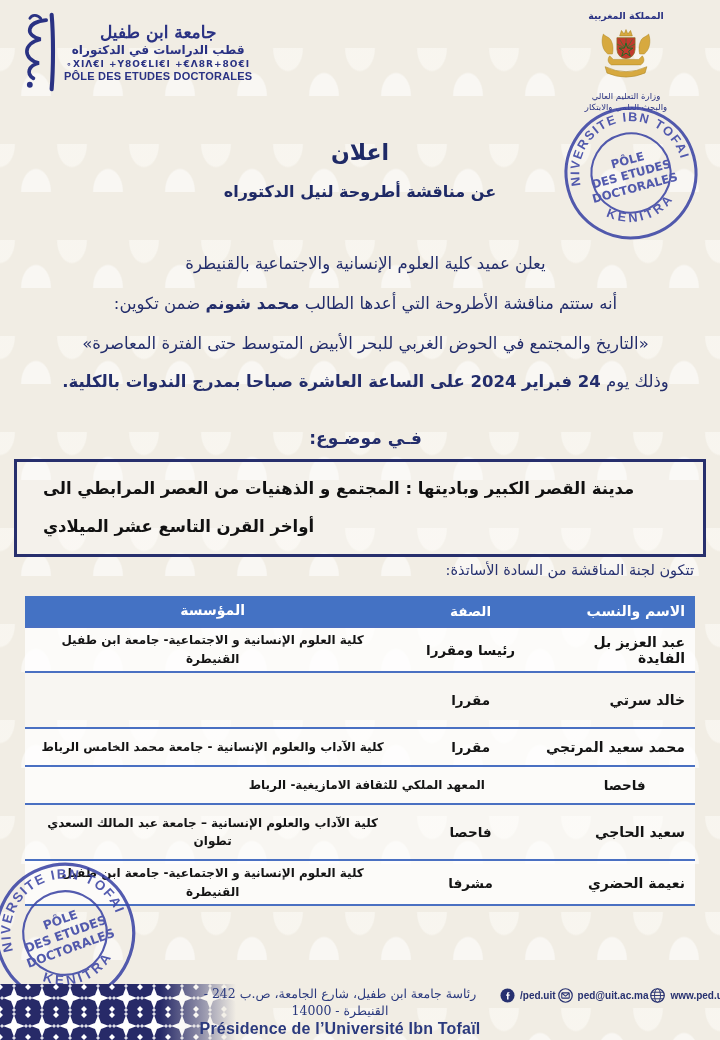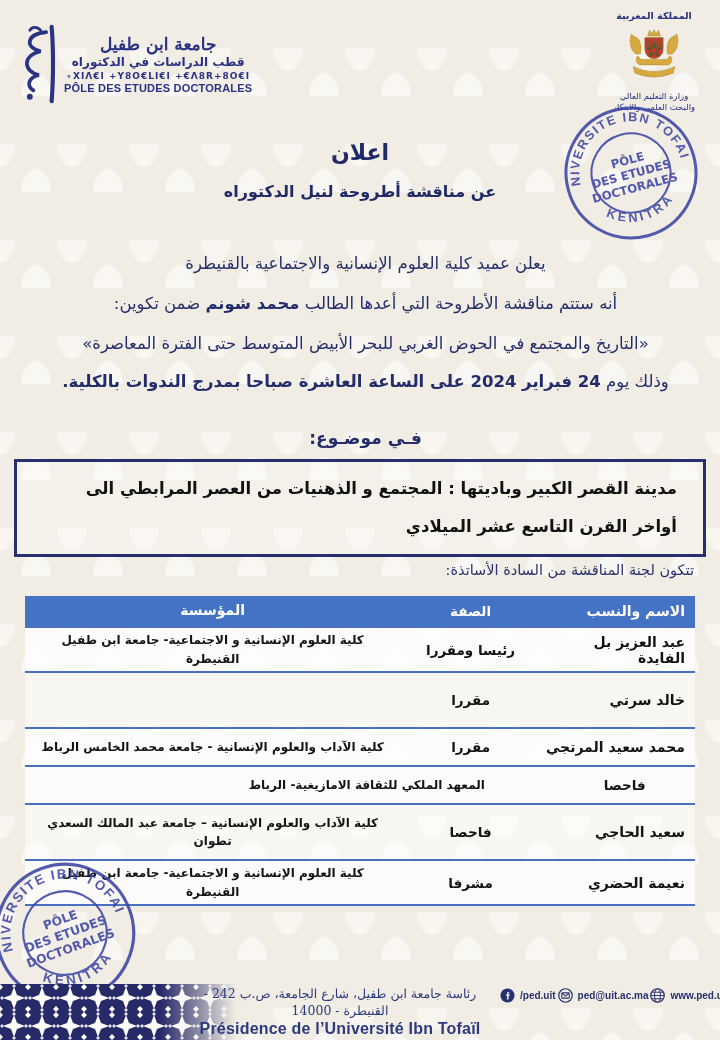--- a/index.html
+++ b/index.html
@@ -9,28 +9,28 @@
     position:relative; width:720px; height:1040px; overflow:hidden;
     background-color:#f1ede4;
     background-image:
       radial-gradient(ellipse 26px 40px at 50% 100%, rgba(255,255,255,.55) 55%, rgba(255,255,255,0) 60%),
       radial-gradient(ellipse 26px 40px at 50% 0%, rgba(253,252,248,.55) 55%, rgba(255,255,255,0) 60%);
     background-size:72px 96px;
     background-position:0 0, 36px 48px;
   }
 
   
-  .logo-block { position:absolute; left:18px; top:20px; display:flex; align-items:center; gap:6px; }
+  .logo-block { position:absolute; left:18px; top:8px; display:flex; align-items:center; gap:6px; }
   .logo-text { text-align:center; color:#2a3283; }
   .logo-ar1 { font-size:17px; font-weight:bold; font-family:"DejaVu Serif", serif; }
   .logo-ar2 { font-size:12px; font-weight:bold; margin-top:1px; }
   .logo-tif { font-size:9px; font-weight:bold; letter-spacing:1px; margin-top:2px; }
   .logo-fr  { font-size:11px; font-weight:bold; letter-spacing:.2px; margin-top:1px; font-family:"Liberation Sans", sans-serif; }
 
-  .kingdom-block { position:absolute; left:596px; top:10px; width:116px; text-align:center; color:#2a3283; }
+  .kingdom-block { position:absolute; left:568px; top:10px; width:116px; text-align:center; color:#2a3283; }
   .kingdom-top { font-size:9.5px; font-weight:bold; }
   .ministry { font-size:8.5px; line-height:1.35; margin-top:2px; }
 
   
   .stamp { position:absolute; opacity:.88; }
   .stamp-right { left:560px; top:102px; width:142px; height:142px; transform:rotate(-15deg); }
   .stamp-left  { left:-10px; top:858px; width:150px; height:150px; transform:rotate(-20deg); }
 
   
   .h-title    { position:absolute; top:140px; left:0; width:100%; text-align:center; font-size:22px; font-weight:bold; color:#1f2a66; }
@@ -39,21 +39,21 @@
   .body-line { position:absolute; left:0; width:100%; text-align:center; direction:rtl; font-size:16.5px; color:#232d6b;padding-left:11px; }
   .l1 { top:254px; }
   .l2 { top:294px; }
   .l3 { top:334px; }
   .l4 { top:372px; }
   .l5 { top:428px; font-weight:bold; font-size:17px; }
 
   .thesis-box {
     position:absolute; top:459px; left:14px; width:692px;
     border:3px solid #272f6d; background:rgba(255,255,255,.25);
-    direction:rtl; text-align:right; color:#111;
+    direction:rtl; text-align:left; color:#111;
     font-size:16.5px; font-weight:bold; line-height:2.3; padding:8px 26px;
   }
   .committee-intro { position:absolute; top:562px; right:26px; direction:rtl; font-size:14.5px; color:#27316f; }
 
   
   .jury-table { position:absolute; top:596px; left:25px; width:670px; direction:rtl; border-bottom:2px solid #4a70c2; }
   .t-row { display:flex; align-items:center; background:rgba(255,255,255,.78); border-top:2px solid #4a70c2; min-height:38px; }
   .t-row.tall { min-height:56px; background:rgba(255,255,255,.5); }
   .t-header { display:flex; align-items:center; background:#4472c4; color:#fff; min-height:30px; font-weight:bold; font-size:14px; }
   .c-name { width:23%; text-align:right; padding:2px 10px 2px 4px; font-weight:bold; font-size:14px; color:#141414; }

